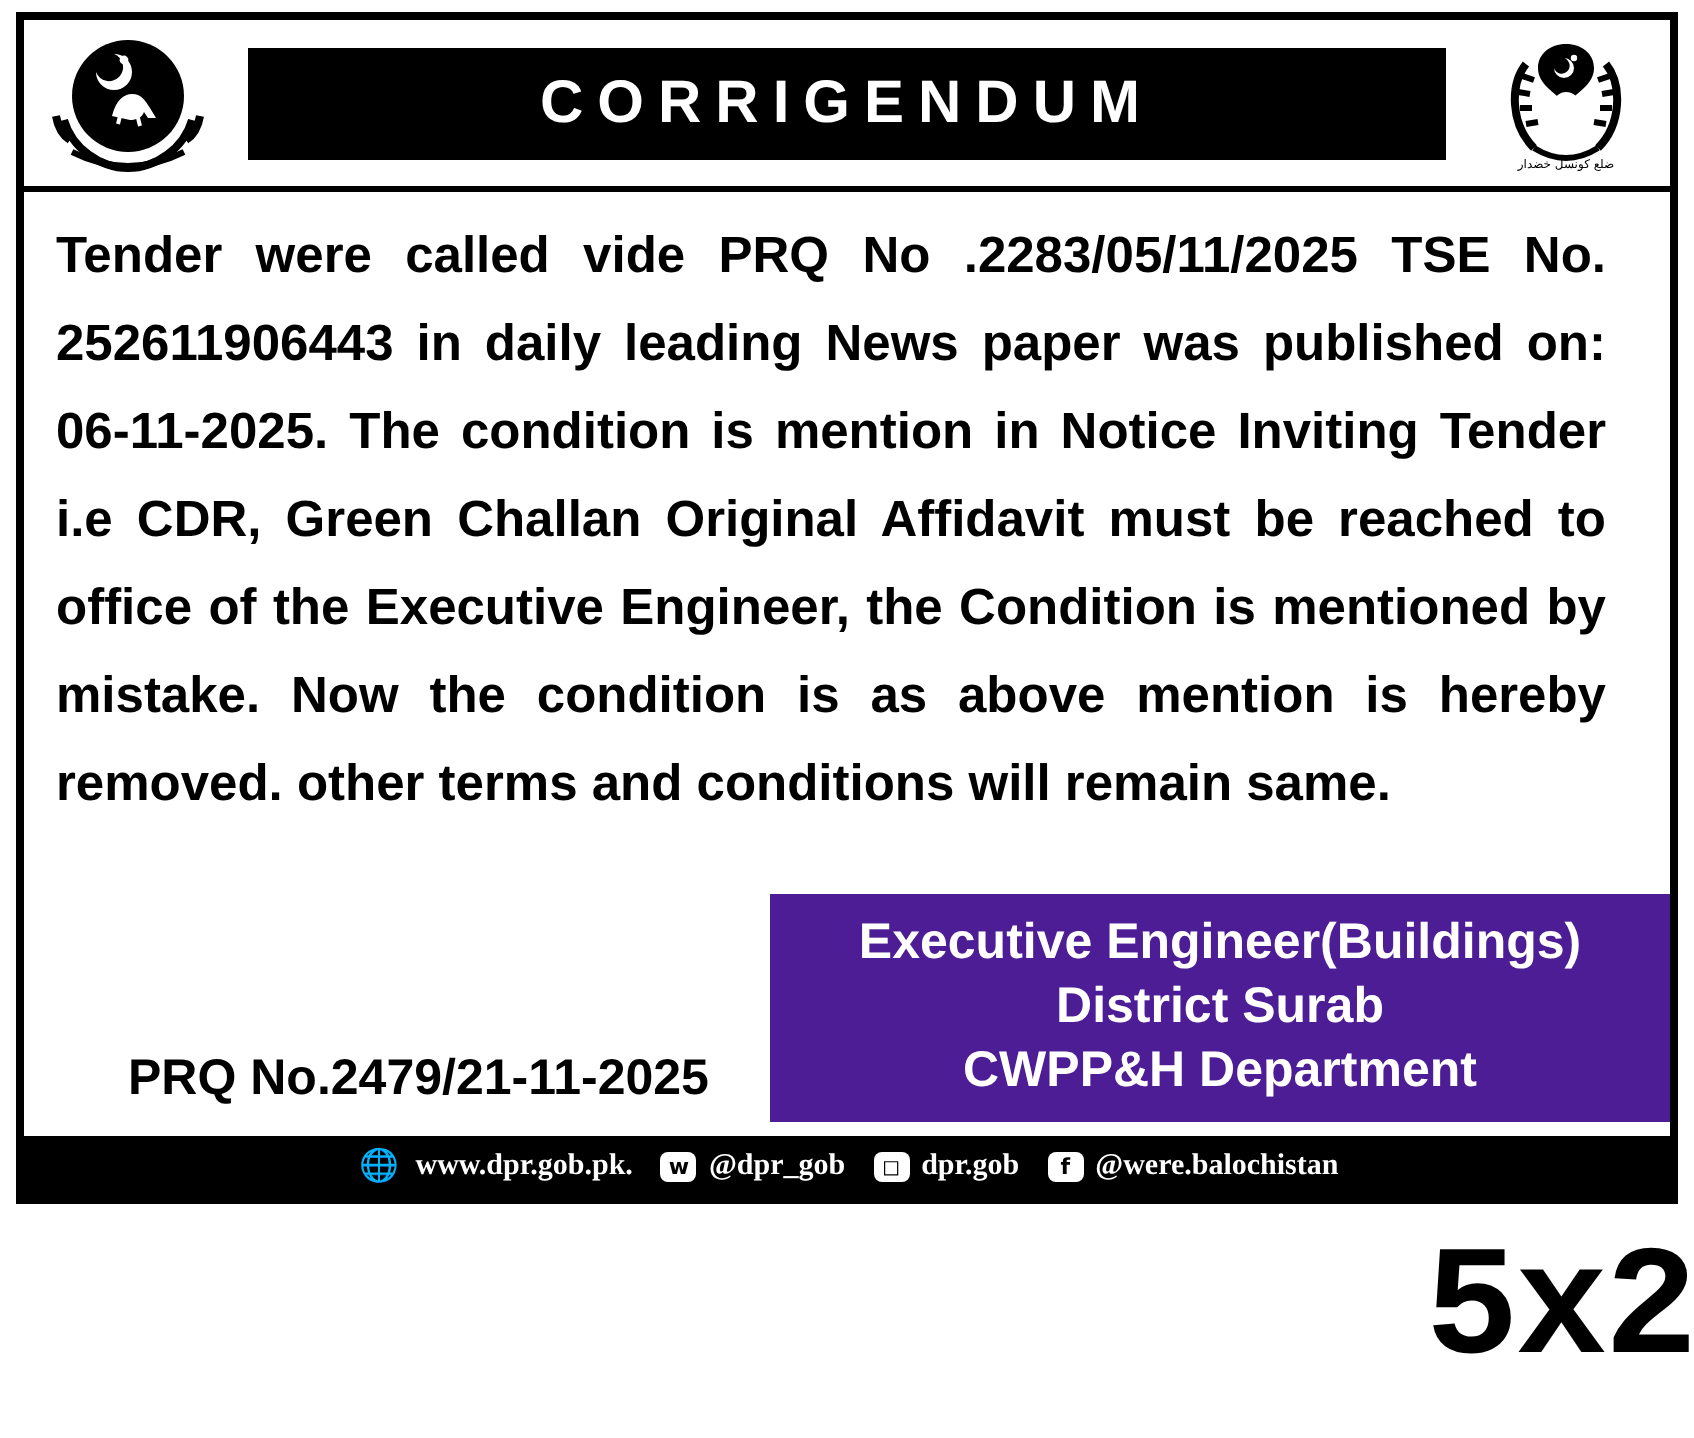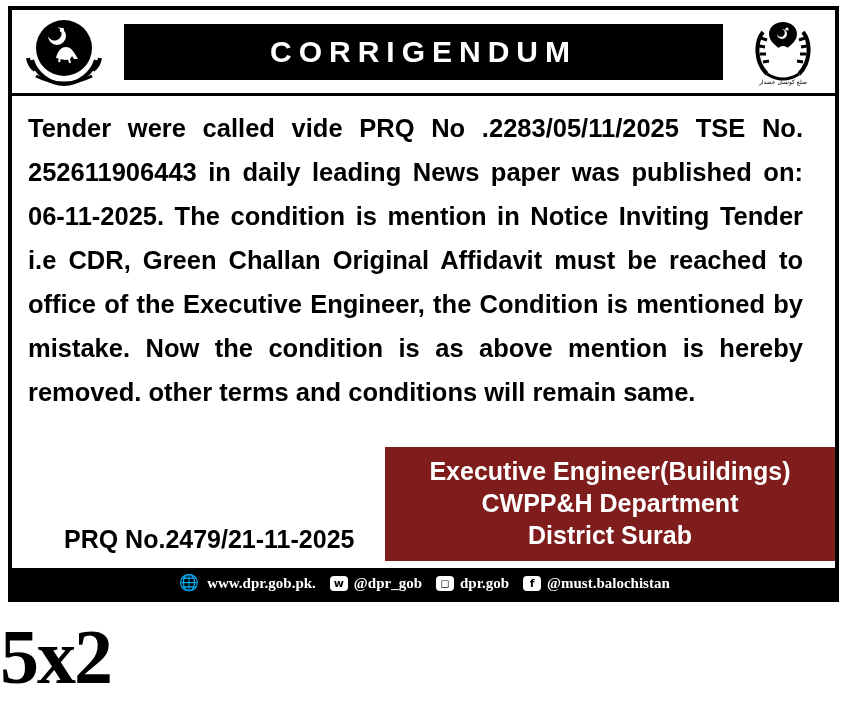--- a/index.html
+++ b/index.html
@@ -87,21 +87,21 @@
     left: 0;
     right: 0;
     bottom: 36px;
     height: 115px;
   }
   .sign-box {
     position: absolute;
     right: 0;
     top: 0;
     width: 450px;
-    background: #7f1d1d;
+    background: #4c1d95;
     color: #fff;
     text-align: center;
     padding: 8px 6px 10px 6px;
     box-sizing: border-box;
   }
   .sign-box div {
     font-size: 25px;
     font-weight: bold;
     line-height: 32px;
   }
@@ -158,24 +158,24 @@
     font-size: 16px;
   }
   .sico.sq { border-radius: 4px; }
 
   
   .size-caption {
     position: absolute;
     left: 0;
     right: 0;
     top: 612px;
-    text-align: left;
+    text-align: right;
     font-size: 78px;
     font-weight: bold;
-    font-family: Liberation Serif, serif;
+    font-family: Liberation Mono, monospace;
     letter-spacing: -2px;
   }
 
   
   .crest-sub {
     font-size: 6px;
     font-family: "DejaVu Sans", sans-serif;
   }
 </style>
 </head>
@@ -212,42 +212,42 @@
         <path d="M30 60 q16 10 32 0" stroke="#000" stroke-width="3" fill="none"></path>
         <text class="crest-sub" x="46" y="70" text-anchor="middle" fill="#000">ضلع کونسل خضدار</text>
       </svg>
     </div>
 
     <div class="body-text">Tender were called vide PRQ No .2283/05/11/2025 TSE No. 252611906443 in daily leading News paper was published on: 06-11-2025. The condition is mention in Notice Inviting Tender i.e CDR, Green Challan Original Affidavit must be reached to office of the Executive Engineer, the Condition is mentioned by mistake. Now the condition is as above mention is hereby removed.  other terms and conditions will remain same.</div>
 
     <div class="sign-area">
       <div class="sign-box">
         <div>Executive Engineer(Buildings)</div>
+        <div>District Surab</div>
         <div>CWPP&amp;H Department</div>
-        <div>District Surab</div>
       </div>
       <div class="prq">PRQ No.2479/21-11-2025</div>
     </div>
 
     <div class="social-bar">
       <div class="social-item">
         <span class="sico globe">🌐</span>
         <span>www.dpr.gob.pk.</span>
       </div>
       <div class="social-item">
         <span class="sico sq">w</span>
         <span>@dpr_gob</span>
       </div>
       <div class="social-item">
         <span class="sico sq">◻</span>
         <span>dpr.gob</span>
       </div>
       <div class="social-item">
         <span class="sico sq">f</span>
-        <span>@must.balochistan</span>
+        <span>@were.balochistan</span>
       </div>
     </div>
 
   </div>
 
   <div class="size-caption">5x2</div>
 
 </div>
 
 </body></html>

